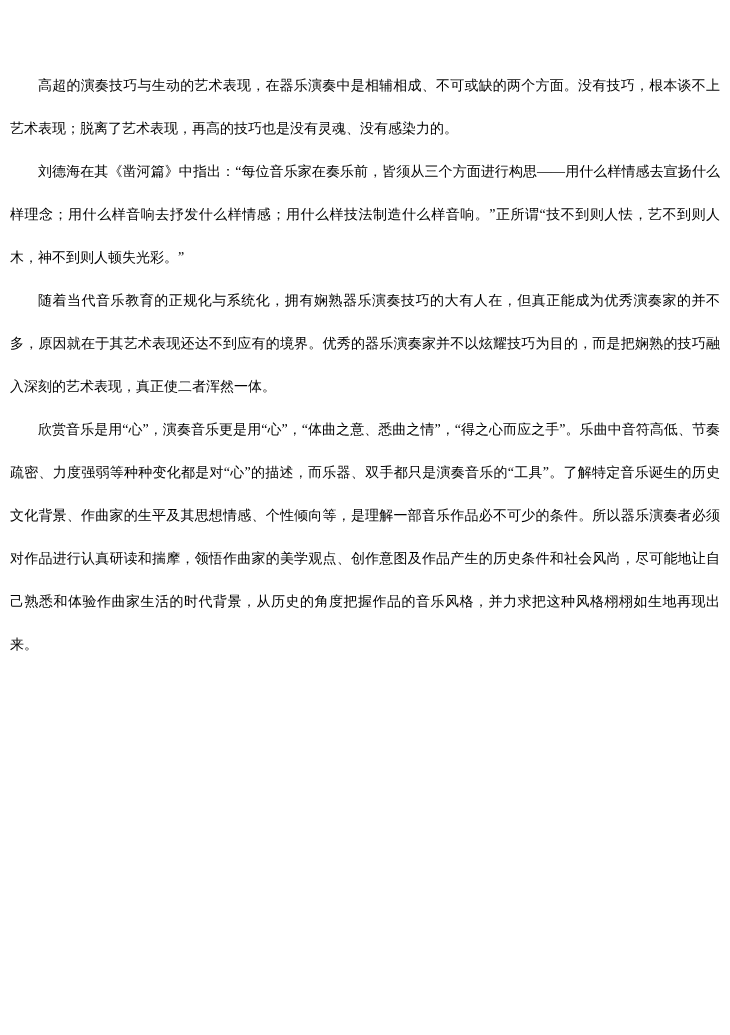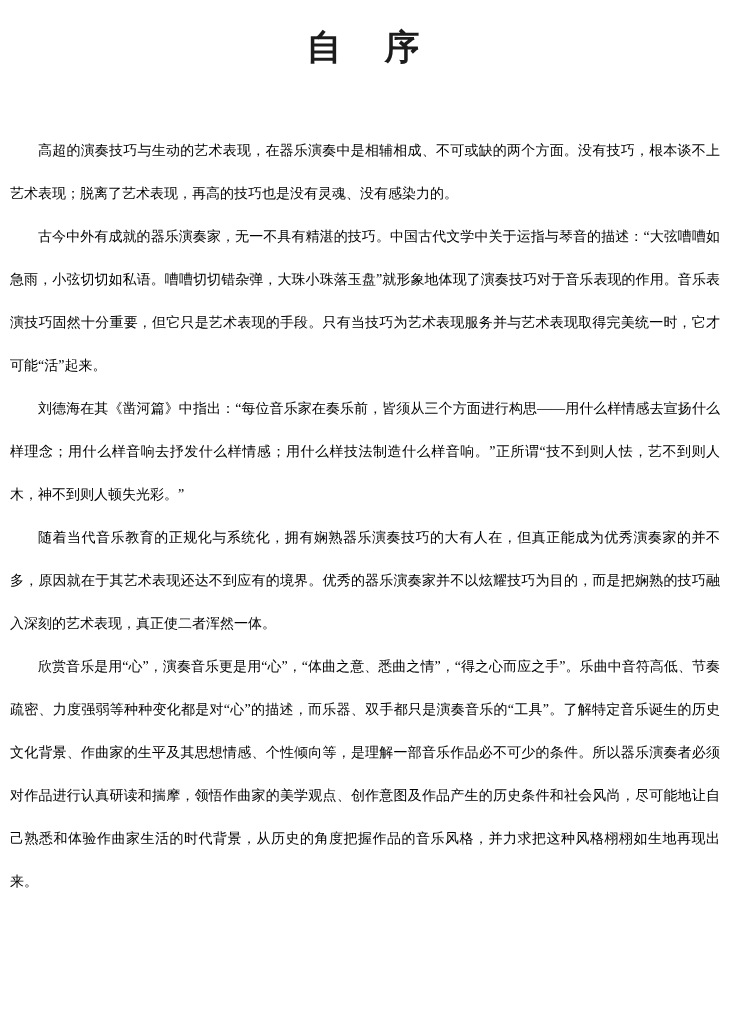--- a/index.html
+++ b/index.html
@@ -39,22 +39,20 @@
   }
   .body-text p {
     margin: 0;
     text-indent: 2em;
   }
 </style>
 </head>
 <body>
 
 <div class="page">
-  <h1 class="title">自　序</h1>
 
   <div class="body-text">
     <p>高超的演奏技巧与生动的艺术表现，在器乐演奏中是相辅相成、不可或缺的两个方面。没有技巧，根本谈不上艺术表现；脱离了艺术表现，再高的技巧也是没有灵魂、没有感染力的。</p>
-    <p>古今中外有成就的器乐演奏家，无一不具有精湛的技巧。中国古代文学中关于运指与琴音的描述：“大弦嘈嘈如急雨，小弦切切如私语。嘈嘈切切错杂弹，大珠小珠落玉盘”就形象地体现了演奏技巧对于音乐表现的作用。音乐表演技巧固然十分重要，但它只是艺术表现的手段。只有当技巧为艺术表现服务并与艺术表现取得完美统一时，它才可能“活”起来。</p>
     <p>刘德海在其《凿河篇》中指出：“每位音乐家在奏乐前，皆须从三个方面进行构思——用什么样情感去宣扬什么样理念；用什么样音响去抒发什么样情感；用什么样技法制造什么样音响。”正所谓“技不到则人怯，艺不到则人木，神不到则人顿失光彩。”</p>
     <p>随着当代音乐教育的正规化与系统化，拥有娴熟器乐演奏技巧的大有人在，但真正能成为优秀演奏家的并不多，原因就在于其艺术表现还达不到应有的境界。优秀的器乐演奏家并不以炫耀技巧为目的，而是把娴熟的技巧融入深刻的艺术表现，真正使二者浑然一体。</p>
     <p>欣赏音乐是用“心”，演奏音乐更是用“心”，“体曲之意、悉曲之情”，“得之心而应之手”。乐曲中音符高低、节奏疏密、力度强弱等种种变化都是对“心”的描述，而乐器、双手都只是演奏音乐的“工具”。了解特定音乐诞生的历史文化背景、作曲家的生平及其思想情感、个性倾向等，是理解一部音乐作品必不可少的条件。所以器乐演奏者必须对作品进行认真研读和揣摩，领悟作曲家的美学观点、创作意图及作品产生的历史条件和社会风尚，尽可能地让自己熟悉和体验作曲家生活的时代背景，从历史的角度把握作品的音乐风格，并力求把这种风格栩栩如生地再现出来。</p>
   </div>
 </div>
 
 </body></html>

